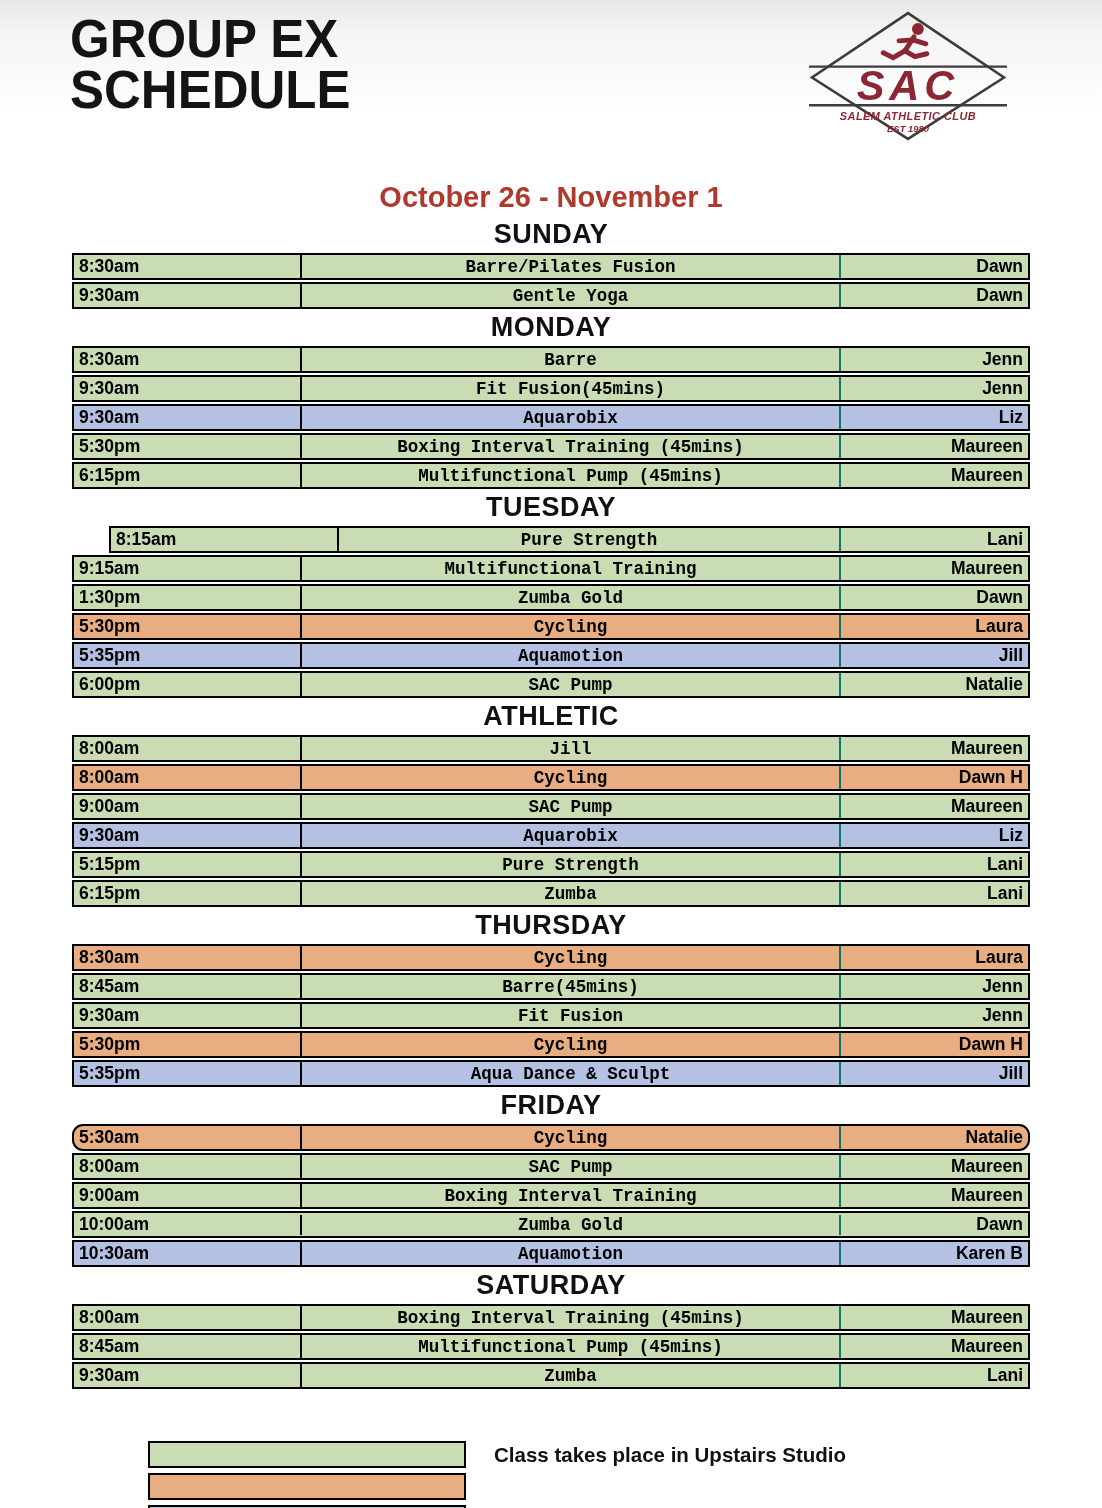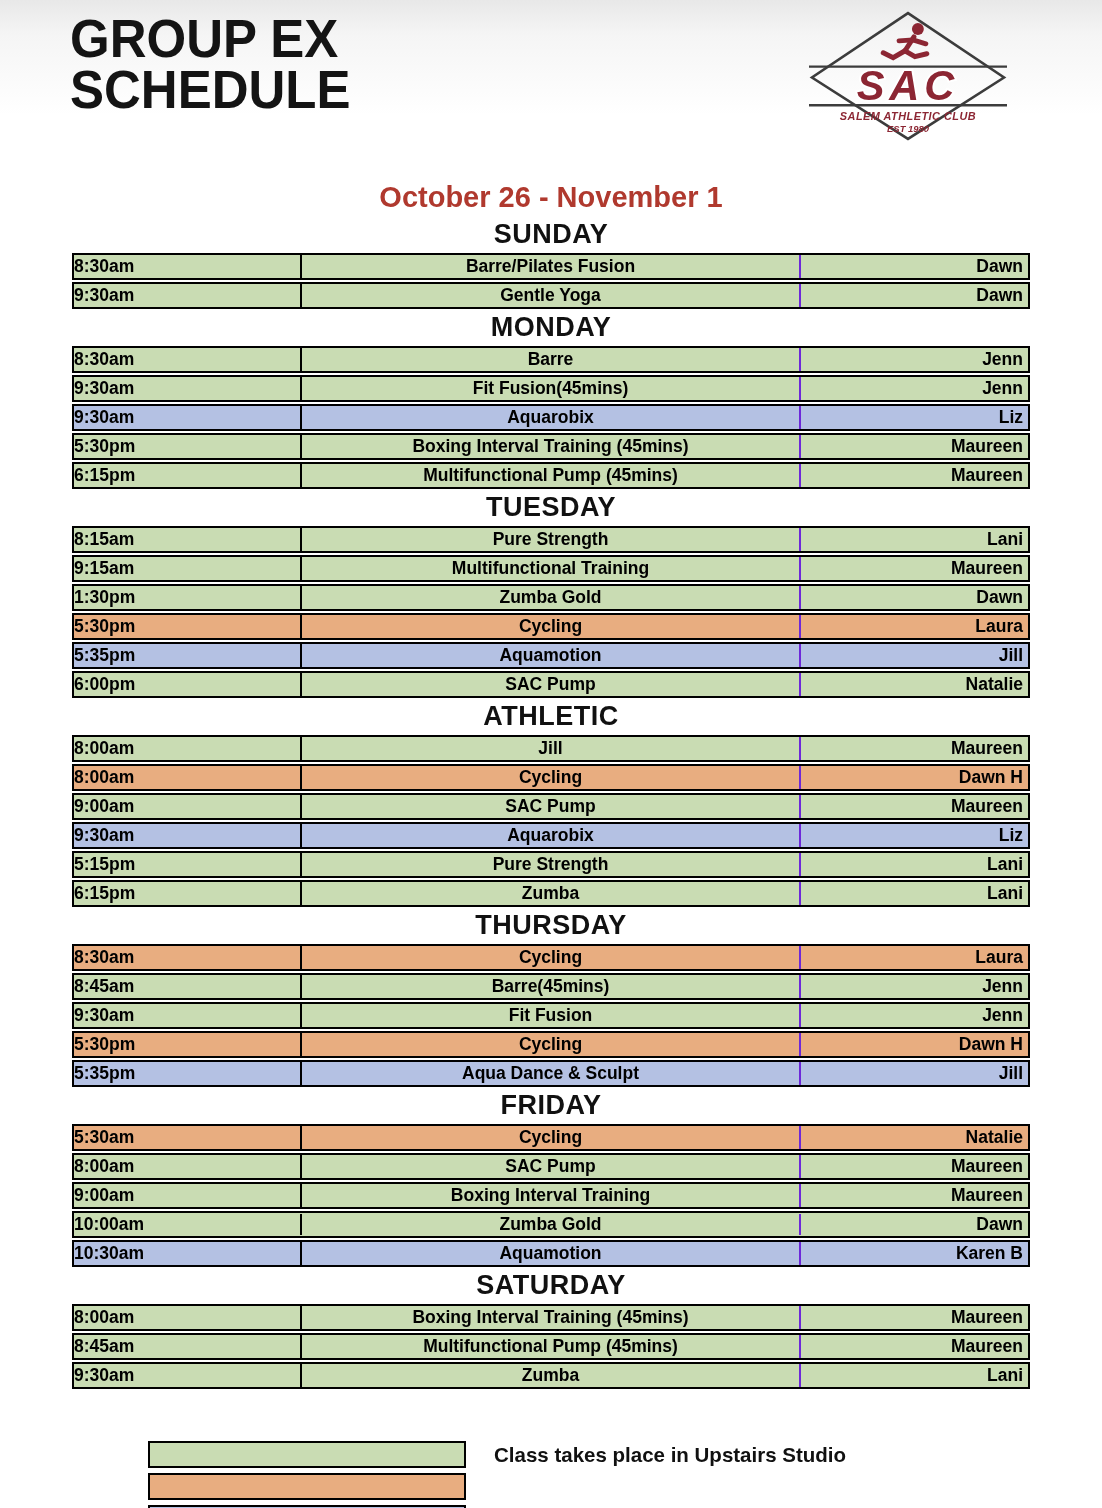--- a/index.html
+++ b/index.html
@@ -32,23 +32,23 @@
   .day-name {
     text-align:center; font-size:27px; font-weight:700;
     color:#111; padding:1px 0 3px 0; letter-spacing:0.5px;
   }
   .row {
     display:flex; align-items:stretch;
     height:27px; border:2px solid #000; margin-bottom:2px;
     font-weight:700; font-size:17.5px; color:#000;
   }
   .cell { display:flex; align-items:center; white-space:nowrap; }
-  .cell.time  { width:226px; }
-  .cell.cname { flex:1; justify-content:center; border-left:2px solid #000; border-right:2px solid #6d28d9; }
-  .cell.instr { width:227px; justify-content:flex-end; padding-right:5px;padding-left:24px; }
+  .cell.time  { width:226px; padding-left:5px; }
+  .cell.cname { flex:1; justify-content:center; border-left:2px solid #000; border-right:2px solid #0f766e;font-family:Liberation Mono, monospace; }
+  .cell.instr { width:187px; justify-content:flex-end; padding-right:5px;padding-left:24px; }
   
   .legend { margin:52px 0 0 148px; }
   .legend-row { display:flex; align-items:center; margin-bottom:5px; }
   .swatch { width:318px; height:27px; border:2px solid #000; }
   .legend-label { margin-left:28px; font-size:20.5px; font-weight:700; color:#111; }
 </style>
 </head>
 <body>
 
 <div class="page">
@@ -125,21 +125,21 @@
           <div class="row" style="background: rgb(201, 220, 179);">
             <div class="cell time">6:15pm</div>
             <div class="cell cname">Multifunctional Pump (45mins)</div>
             <div class="cell instr">Maureen</div>
           </div>
         </div>
       </section>
       <section>
         <div class="day-name">TUESDAY</div>
         <div class="day-table">
-          <div class="row" style="background: rgb(201, 220, 179);">
+          <div class="row" style="background: rgb(201, 220, 179); margin-left: 37px;">
             <div class="cell time">8:15am</div>
             <div class="cell cname">Pure Strength</div>
             <div class="cell instr">Lani</div>
           </div>
           <div class="row" style="background: rgb(201, 220, 179);">
             <div class="cell time">9:15am</div>
             <div class="cell cname">Multifunctional Training</div>
             <div class="cell instr">Maureen</div>
           </div>
           <div class="row" style="background: rgb(201, 220, 179);">
@@ -225,21 +225,21 @@
           <div class="row" style="background: rgb(180, 193, 227);">
             <div class="cell time">5:35pm</div>
             <div class="cell cname">Aqua Dance &amp; Sculpt</div>
             <div class="cell instr">Jill</div>
           </div>
         </div>
       </section>
       <section>
         <div class="day-name">FRIDAY</div>
         <div class="day-table">
-          <div class="row" style="background: rgb(232, 173, 128);">
+          <div class="row" style="background: rgb(232, 173, 128); border-radius: 11px;">
             <div class="cell time">5:30am</div>
             <div class="cell cname">Cycling</div>
             <div class="cell instr">Natalie</div>
           </div>
           <div class="row" style="background: rgb(201, 220, 179);">
             <div class="cell time">8:00am</div>
             <div class="cell cname">SAC Pump</div>
             <div class="cell instr">Maureen</div>
           </div>
           <div class="row" style="background: rgb(201, 220, 179);">

